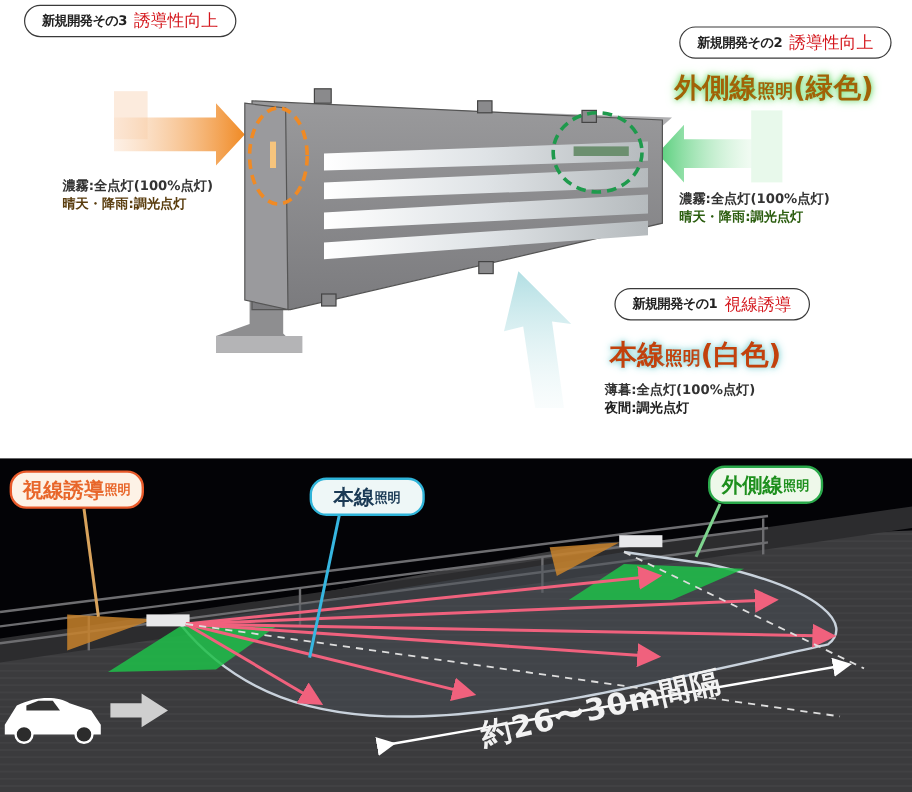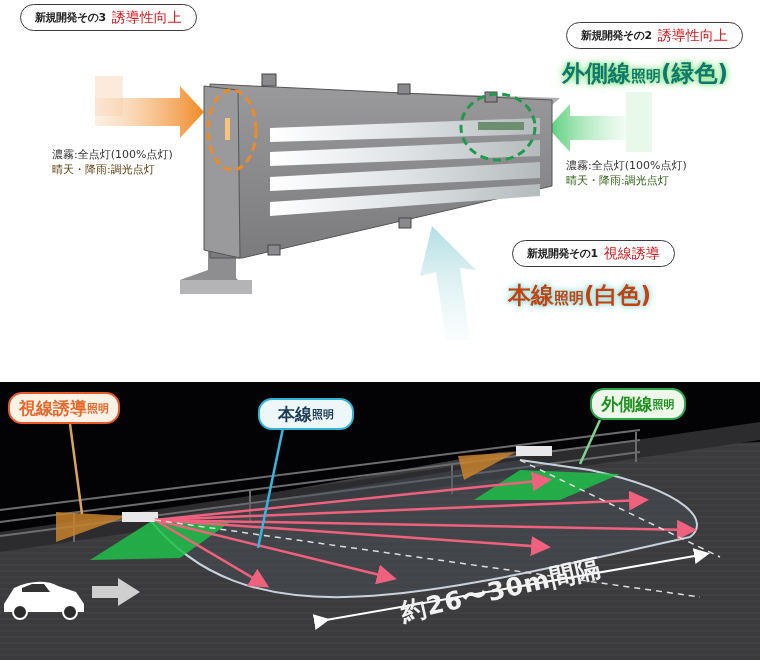--- a/index.html
+++ b/index.html
@@ -8,24 +8,24 @@
   .bottom { position:absolute; left:0; top:382px; width:760px; height:278px; background:#030306; overflow:hidden; }
 
   .pill { position:absolute; border:1.5px solid #3a3a3a; border-radius:16px; background:#fff; height:27px; display:flex; align-items:center; padding:0 14px; white-space:nowrap; }
   .pill .lead { font-size:11px; font-weight:bold; color:#222; letter-spacing:-0.5px; }
   .pill .hl { font-size:14px; font-weight:normal; color:#d4161c; margin-left:6px; }
 
   .title { position:absolute; font-weight:bold; white-space:nowrap; color:#111; }
   .title .big { font-size:23px; }
   .title .small { font-size:15px; }
   .t-orange { text-shadow:0 0 4px #f7c98a, 0 0 7px #f7c98a; }
-  .t-green { color:#0f766e; text-shadow:0 0 4px #7ee07e, 0 0 8px #7ee07e; }
+  .t-green { color:#a16207; text-shadow:0 0 4px #7ee07e, 0 0 8px #7ee07e; }
   .t-teal { color:#c2410c; text-shadow:0 0 4px #8ed7d9, 0 0 8px #8ed7d9; }
 
-  .note { position:absolute; font-size:11px; font-weight:normal; line-height:15px; white-space:nowrap; color:#222; }
+  .note { position:absolute; font-size:11px; font-weight:bold; line-height:15px; white-space:nowrap; color:#222; }
   .note .l1 { color:#333; }
   .note.orange .l2 { color:#5a3d0e; }
   .note.green .l2 { color:#2c5e10; }
 
   .callout { position:absolute; border-radius:14px; height:32px; display:flex; align-items:center; justify-content:center; font-weight:bold; white-space:nowrap; }
   .callout .big { font-size:17px; }
   .callout .small { font-size:11px; }
 
   .dist { position:absolute; left:405px; top:596px; color:#f2f2f2; font-size:25px; font-weight:bold; transform:rotate(-13deg); transform-origin:left bottom; white-space:nowrap; letter-spacing:1px; }
 </style>
@@ -124,20 +124,24 @@
     <div class="l1">濃霧:全点灯(100%点灯)</div>
     <div class="l2">晴天・降雨:調光点灯</div>
   </div>
 
   <div class="pill" style="left:512px;top:240px;">
     <span class="lead">新規開発その1</span>
     <span class="hl">視線誘導</span>
   </div>
   <div class="title t-teal" style="left:508px;top:280px;">
     <span class="big">本線</span><span class="small">照明</span><span class="big">(白色)</span>
+  </div>
+  <div class="note" style="left:504px;top:317px;">
+    <div class="l1">薄暮:全点灯(100%点灯)</div>
+    <div class="l2">夜間:調光点灯</div>
   </div>
 </div>
 
 <div class="bottom">
   <svg width="760" height="278" style="position:absolute;left:0;top:0">
     <defs>
       <pattern id="asph" width="6" height="6" patternUnits="userSpaceOnUse">
         <rect width="6" height="6" fill="#3b3b3d"></rect>
         <line x1="0" y1="3" x2="6" y2="3" stroke="#444446" stroke-width="1"></line>
       </pattern>

